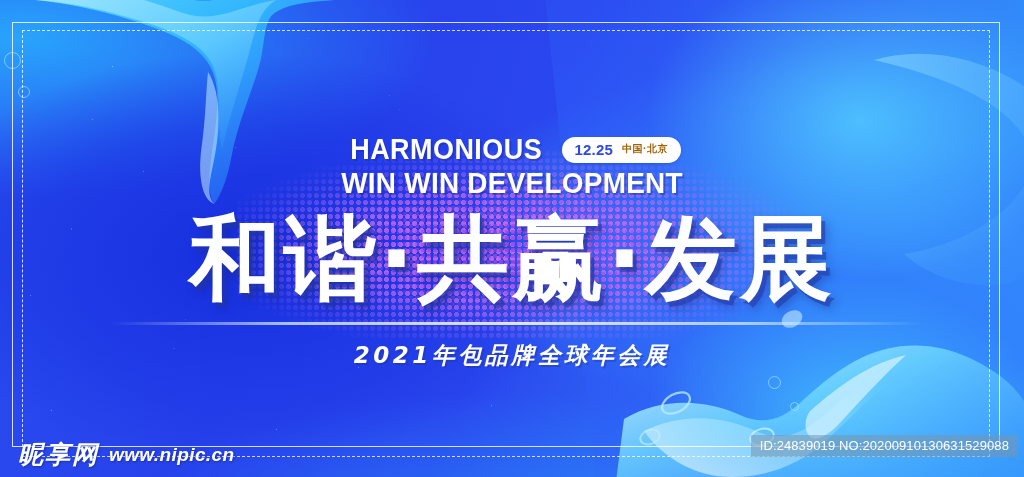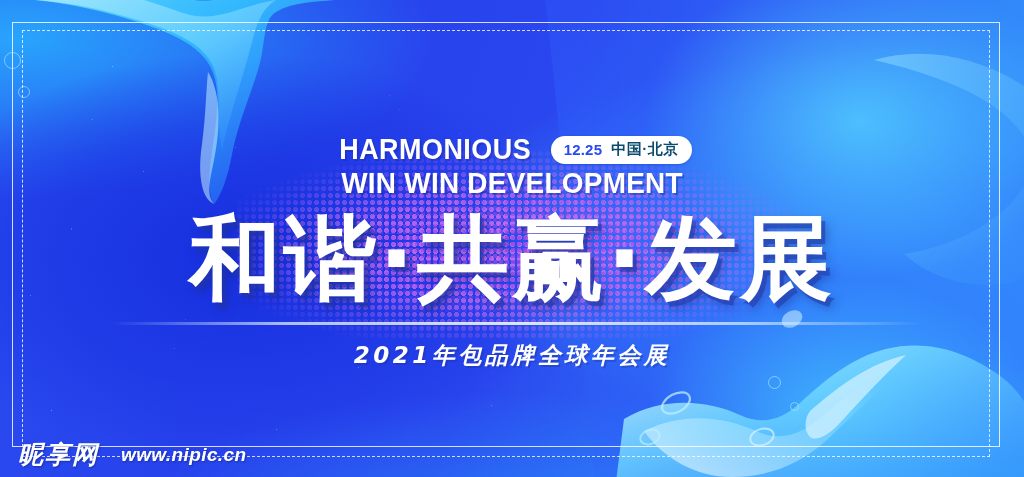--- a/index.html
+++ b/index.html
@@ -144,21 +144,21 @@
     transform:scaleX(.93); transform-origin:center;
     text-shadow:2px 2px 0 rgba(28,40,150,.38);
     white-space:nowrap;
   }
   .badge{
     background:#ffffff; border-radius:999px;
     padding:4px 13px 5px; display:flex; align-items:center; gap:9px;
     white-space:nowrap; box-shadow:0 1px 3px rgba(20,40,140,.25);
   }
   .badge-date{ color:#2b49ee; font-size:15px; font-weight:bold; letter-spacing:.2px;}
-  .badge-city{ color:#0c4a6e; font-size:15px; font-weight:bold; letter-spacing:.5px;}
+  .badge-city{ color:#a16207; font-size:10px; font-weight:bold; letter-spacing:.5px;}
 
   .eng2{
     position:absolute; left:0; right:0; top:166px; text-align:center;
     font-size:30px; font-weight:bold; color:#ffffff; letter-spacing:.3px;
     font-family:"Liberation Sans","DejaVu Sans",sans-serif;
     transform:scaleX(.93);
     text-shadow:2px 2px 0 rgba(28,40,150,.40);
     white-space:nowrap;
   }
 
@@ -178,21 +178,21 @@
     font-size:23px; font-weight:bold; font-style:italic; color:#ffffff;
     letter-spacing:3.5px;
     font-family:"DejaVu Sans","Liberation Sans",sans-serif;
     text-shadow:2px 2px 0 rgba(30,48,150,.35);
     white-space:nowrap;
   }
 
   
   .wm{
     position:absolute; left:18px; bottom:6px;
-    display:flex; align-items:center; gap:22px;
+    display:flex; align-items:center; gap:10px;
   }
   .wm-logo{
     font-size:25px; font-weight:bold; font-style:italic; color:#ffffff;
     letter-spacing:2px;
     font-family:"DejaVu Sans","Liberation Sans",sans-serif;
     text-shadow:1px 1px 2px rgba(10,30,110,.5);
   }
   .wm-url{
     font-size:19px; font-weight:bold; font-style:italic; color:#ffffff;
     letter-spacing:.4px;
@@ -299,14 +299,15 @@
     <div class="maintitle">和谐·共赢·发展</div>
 
     <div class="subtitle">2021年包品牌全球年会展</div>
   </div>
 
   <div class="wm">
     <span class="wm-logo">昵享网</span>
     <span class="wm-url">www.nipic.cn</span>
   </div>
 
+  <div class="idtag">ID:24839019 NO:20200910130631529088</div>
 
 </div>
 
 </body></html>

